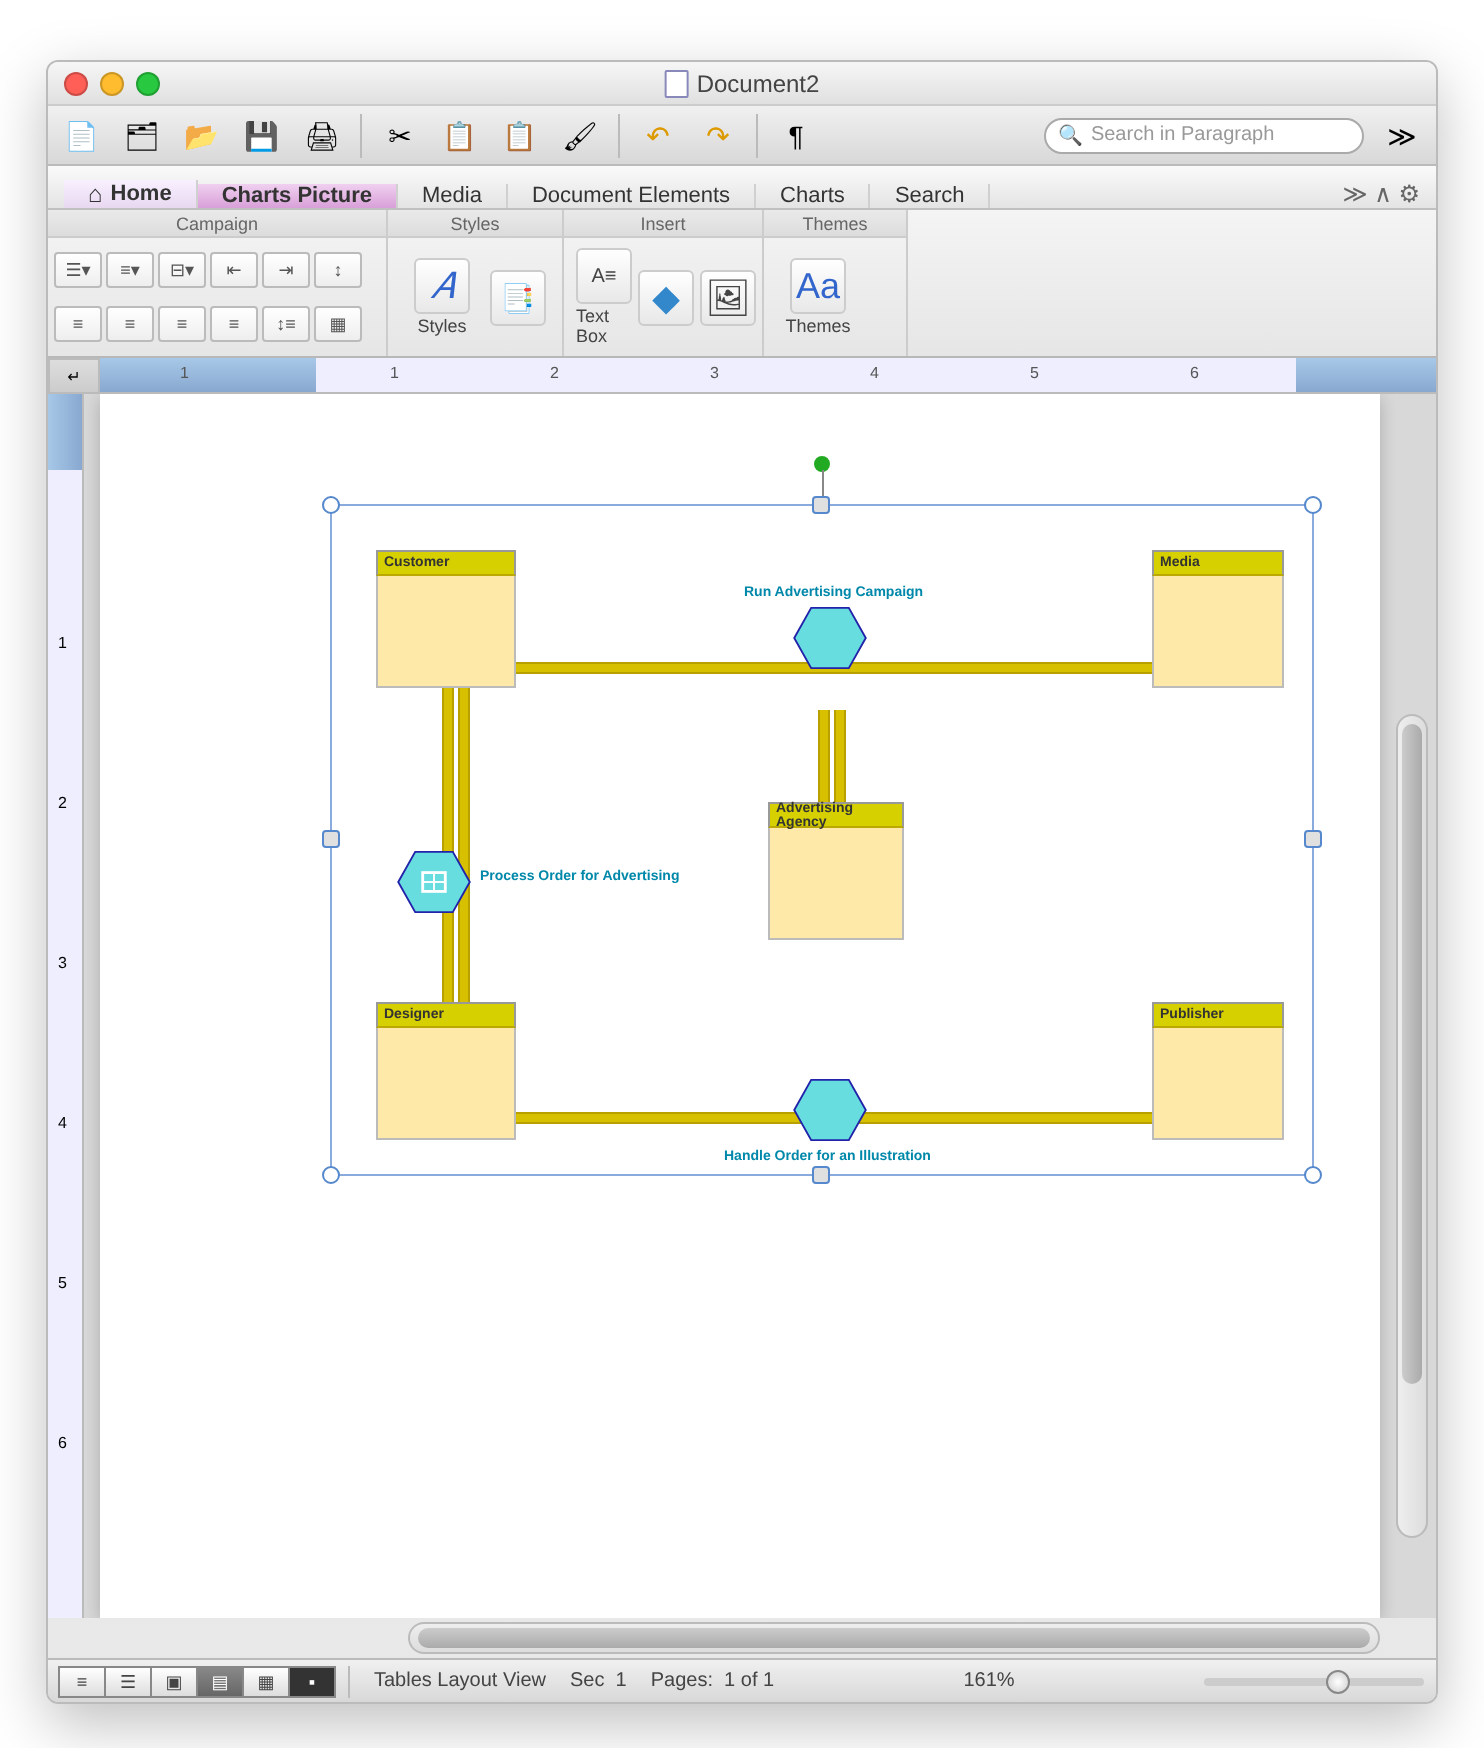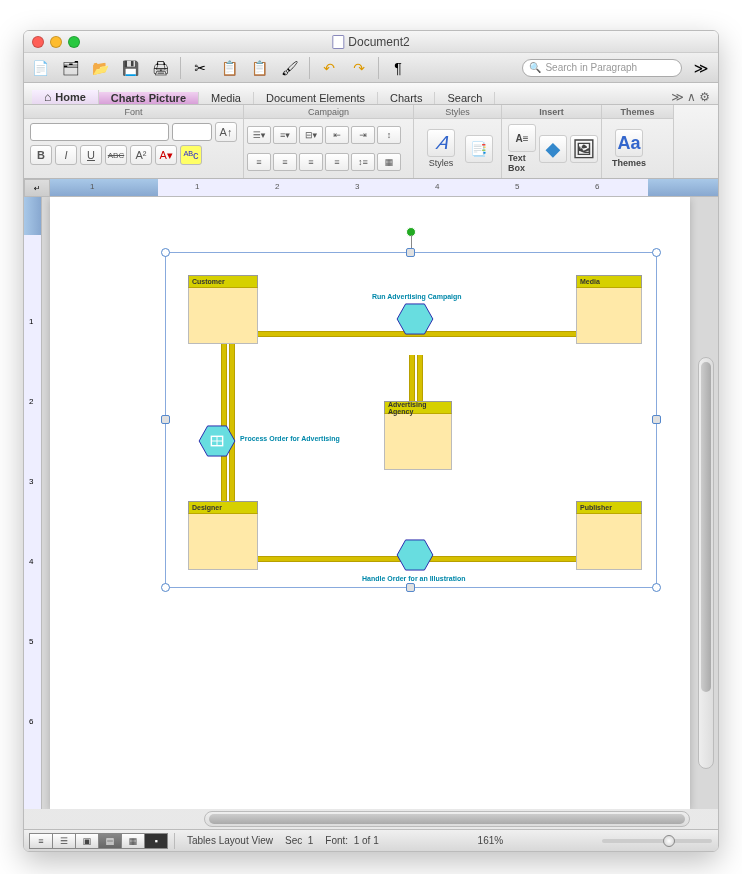--- a/index.html
+++ b/index.html
@@ -30,22 +30,22 @@
 .rg-font { width: 220px; }
 .rg-font .rg-body { flex-direction: column; align-items: stretch; gap: 3px; padding: 3px 6px; }
 .font-row { display: flex; gap: 3px; align-items: center; }
 .font-sel { flex: 1; height: 18px; background: #fff; border: 1px solid #aaa; border-radius: 3px; font-size: 10px; padding: 0 4px; display: flex; align-items: center; color: #999; }
 .font-size { width: 40px; height: 18px; background: #fff; border: 1px solid #aaa; border-radius: 3px; }
 .fbtn { width: 22px; height: 20px; border: 1px solid #bbb; border-radius: 3px; background: linear-gradient(#fff,#eee); display: inline-flex; align-items: center; justify-content: center; font-size: 11px; color: #555; }
 .rg-para { width: 170px; }
 .rg-para .rg-body { flex-wrap: wrap; gap: 2px; padding: 3px; }
 .pbtn { width: 24px; height: 18px; border: 1px solid #bbb; border-radius: 2px; background: linear-gradient(#fff,#eee); display: inline-flex; align-items: center; justify-content: center; font-size: 9px; color: #555; }
 .rg-styles { width: 88px; }
-.rg-insert { width: 100px; font-weight: bold; }
-.rg-themes { width: 72px; font-weight: bold; }
+.rg-insert { width: 100px; }
+.rg-themes { width: 72px; }
 .big-btn { display: flex; flex-direction: column; align-items: center; gap: 1px; font-size: 9px; color: #444; width: 42px; }
 .big-ic { width: 28px; height: 28px; border: 1px solid #ccc; border-radius: 3px; background: linear-gradient(#fff,#e8e8e8); display: flex; align-items: center; justify-content: center; font-size: 18px; }
 .ruler-h { height: 18px; background: #eef; border-bottom: 1px solid #bbb; position: relative; margin-left: 26px; font-size: 7px; color: #555; display: flex; overflow: hidden; }
 .ruler-h::before { content: ""; position: absolute; top: 0; left: 0; bottom: 0; width: 108px; background: linear-gradient(#a8c8e8, #88a8d0); }
 .ruler-h::after { content: ""; position: absolute; top: 0; right: 0; bottom: 0; width: 70px; background: linear-gradient(#a8c8e8, #88a8d0); }
 .tick { position: absolute; top: 3px; font-size: 8px; }
 .workspace { flex: 1; display: flex; overflow: hidden; background: #d8d8d8; position: relative; }
 .ruler-v { width: 18px; background: #eef; border-right: 1px solid #bbb; position: relative; font-size: 7px; }
 .ruler-v::before { content: ""; position: absolute; left: 0; right: 0; top: 0; height: 38px; background: linear-gradient(90deg, #a8c8e8, #88a8d0); }
 .gutter { width: 8px; background: #d8d8d8; }
@@ -128,39 +128,20 @@
     <div class="rt rt-home">Home</div>
     <div class="rt rt-active">Charts Picture</div>
     <div class="rt">Media</div>
     <div class="rt">Document Elements</div>
     <div class="rt">Charts</div>
     <div class="rt">Search</div>
     <div class="rt-right">≫ ∧ ⚙</div>
   </div>
 
   <div class="ribbon">
-    <div class="rgroup rg-font">
-      <div class="rg-title">Font</div>
-      <div class="rg-body">
-        <div class="font-row">
-          <div class="font-sel"></div>
-          <div class="font-size"></div>
-          <span class="fbtn">A↑</span>
-        </div>
-        <div class="font-row">
-          <span class="fbtn" style="font-weight:bold">B</span>
-          <span class="fbtn" style="font-style:italic">I</span>
-          <span class="fbtn" style="text-decoration:underline">U</span>
-          <span class="fbtn" style="text-decoration:line-through;font-size:8px">ABC</span>
-          <span class="fbtn">A²</span>
-          <span class="fbtn" style="color:#c00">A▾</span>
-          <span class="fbtn" style="background:#ff6;color:#33c">ᴬᴮᴄ</span>
-        </div>
-      </div>
-    </div>
     <div class="rgroup rg-para">
       <div class="rg-title">Campaign</div>
       <div class="rg-body">
         <span class="pbtn">☰▾</span>
         <span class="pbtn">≡▾</span>
         <span class="pbtn">⊟▾</span>
         <span class="pbtn">⇤</span>
         <span class="pbtn">⇥</span>
         <span class="pbtn">↕</span>
         <span class="pbtn">≡</span>
@@ -317,19 +298,19 @@
     <div class="view-btns">
       <span class="vbtn">≡</span>
       <span class="vbtn">☰</span>
       <span class="vbtn">▣</span>
       <span class="vbtn on">▤</span>
       <span class="vbtn">▦</span>
       <span class="vbtn" style="background:#333;color:#fff">▪</span>
     </div>
     <span>Tables Layout View</span>
     <span><span>Sec</span>&nbsp;&nbsp;<span>1</span></span>
-    <span><span>Font:</span>&nbsp;&nbsp;<span>1 of 1</span></span>
+    <span><span>Pages:</span>&nbsp;&nbsp;<span>1 of 1</span></span>
     <span style="margin-left:auto">161%</span>
     <div class="zoom-slider">
       <div class="zoom-thumb"></div>
     </div>
   </div>
 </div>
 
 </body></html>

